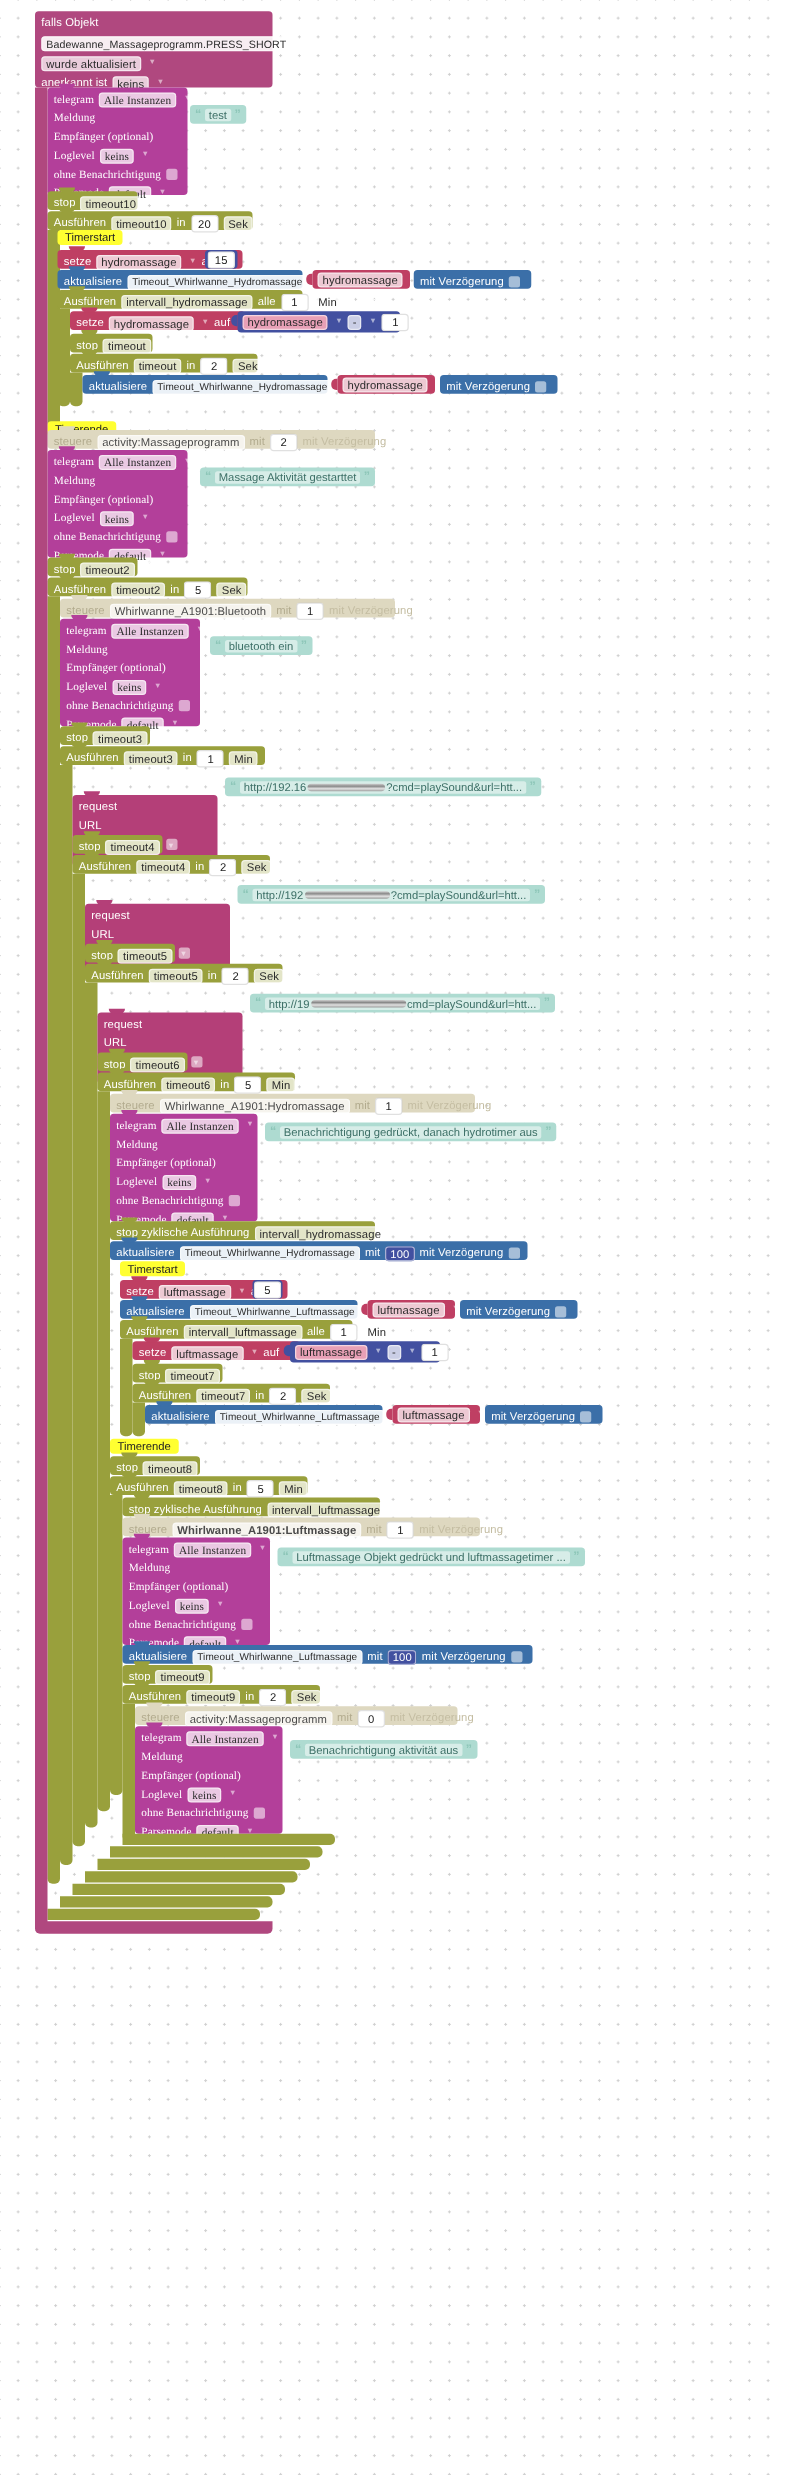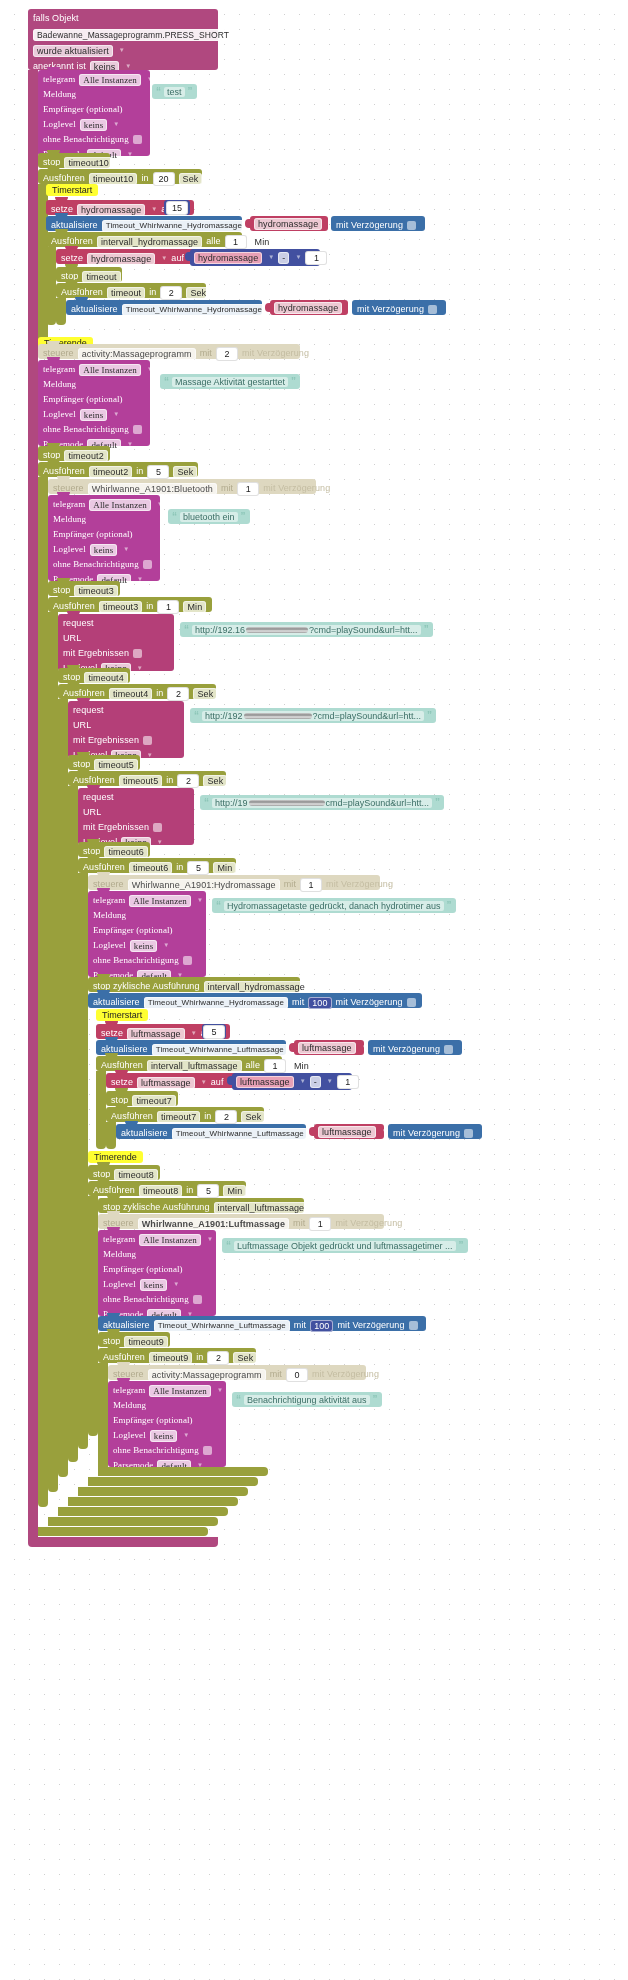--- a/index.html
+++ b/index.html
@@ -28,21 +28,21 @@
   .row{display:flex;align-items:center;gap:4px;height:15px;}
   .rowlabel{font-size:9px;color:#fff;}
 
   
   .c-control   {background:#b0487f;}            
   .c-telegram  {background:#b33f9a;font-family:Liberation Serif, serif;}            
   .c-timeout   {background:#99a03c;}            
   .c-variable  {background:#bf3f63;}            
   .c-update    {background:#3b6fa8;}            
   .c-math      {background:#4250a0;} 
-  .c-request   {background:#b43f78;}            
+  .c-request   {background:#b43f78;margin-top:22px;}            
   .c-disabled  {background:#ded8c0;color:#b2ab8e;}
 
   
   .fld{
     display:inline-flex;align-items:center;justify-content:center;
     background:rgba(255,255,255,.72);
     color:#2b2b2b;
     border-radius:3px;
     padding:0 4px;
     height:12px;
@@ -592,21 +592,21 @@
         <span class="chk"></span>
       </div>
     <div class="row">
         <span class="rowlabel">Parsemode</span>
       <span class="fld">default</span>
         <span class="caret">▼</span>
       </div>
   </div>
   <div class="txtblk" style="left:212px;top:898px;">
     <span class="quote">“</span>
-    <span class="val">Hydromassagetaste gedrückt, danach hydrotimer aus</span>
+    <span class="val">Benachrichtigung gedrückt, danach hydrotimer aus</span>
     <span class="quote">”</span>
   </div>
 
   <div class="blk c-timeout" style="left:88px;top:977px;width:212px;height:15px;">
     <div class="notch"></div>
     <div class="row">
       <span class="rowlabel">stop zyklische Ausführung</span>
       <span class="fld">intervall_hydromassage</span>
         <span class="caret">▼</span>
     </div>

